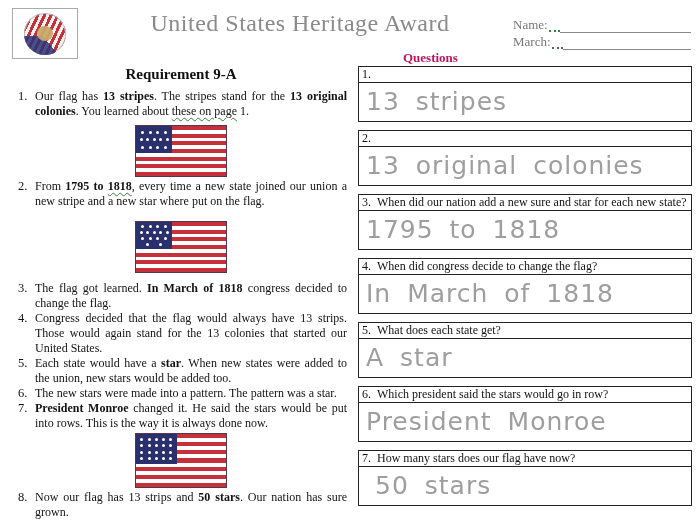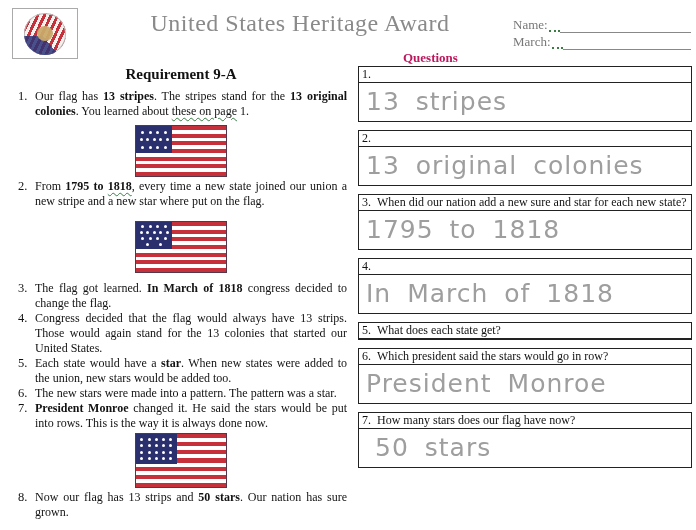--- a/index.html
+++ b/index.html
@@ -233,29 +233,31 @@
       <div class="q-row">
         <span class="q-num">3.</span>
         <span>When did our nation add a new sure and star for each new state?</span>
       </div>
       <div class="answer">1795 to 1818</div>
     </div>
 
     <div class="qbox">
       <div class="q-row">
         <span class="q-num">4.</span>
+        <span>When did congress decide to change the flag?</span>
       </div>
       <div class="answer">In March of 1818</div>
     </div>
 
     <div class="qbox">
       <div class="q-row">
         <span class="q-num">5.</span>
         <span>What does each state get?</span>
       </div>
+      <div class="answer">A star</div>
     </div>
 
     <div class="qbox">
       <div class="q-row">
         <span class="q-num">6.</span>
         <span>Which president said the stars would go in row?</span>
       </div>
       <div class="answer">President Monroe</div>
     </div>
 

